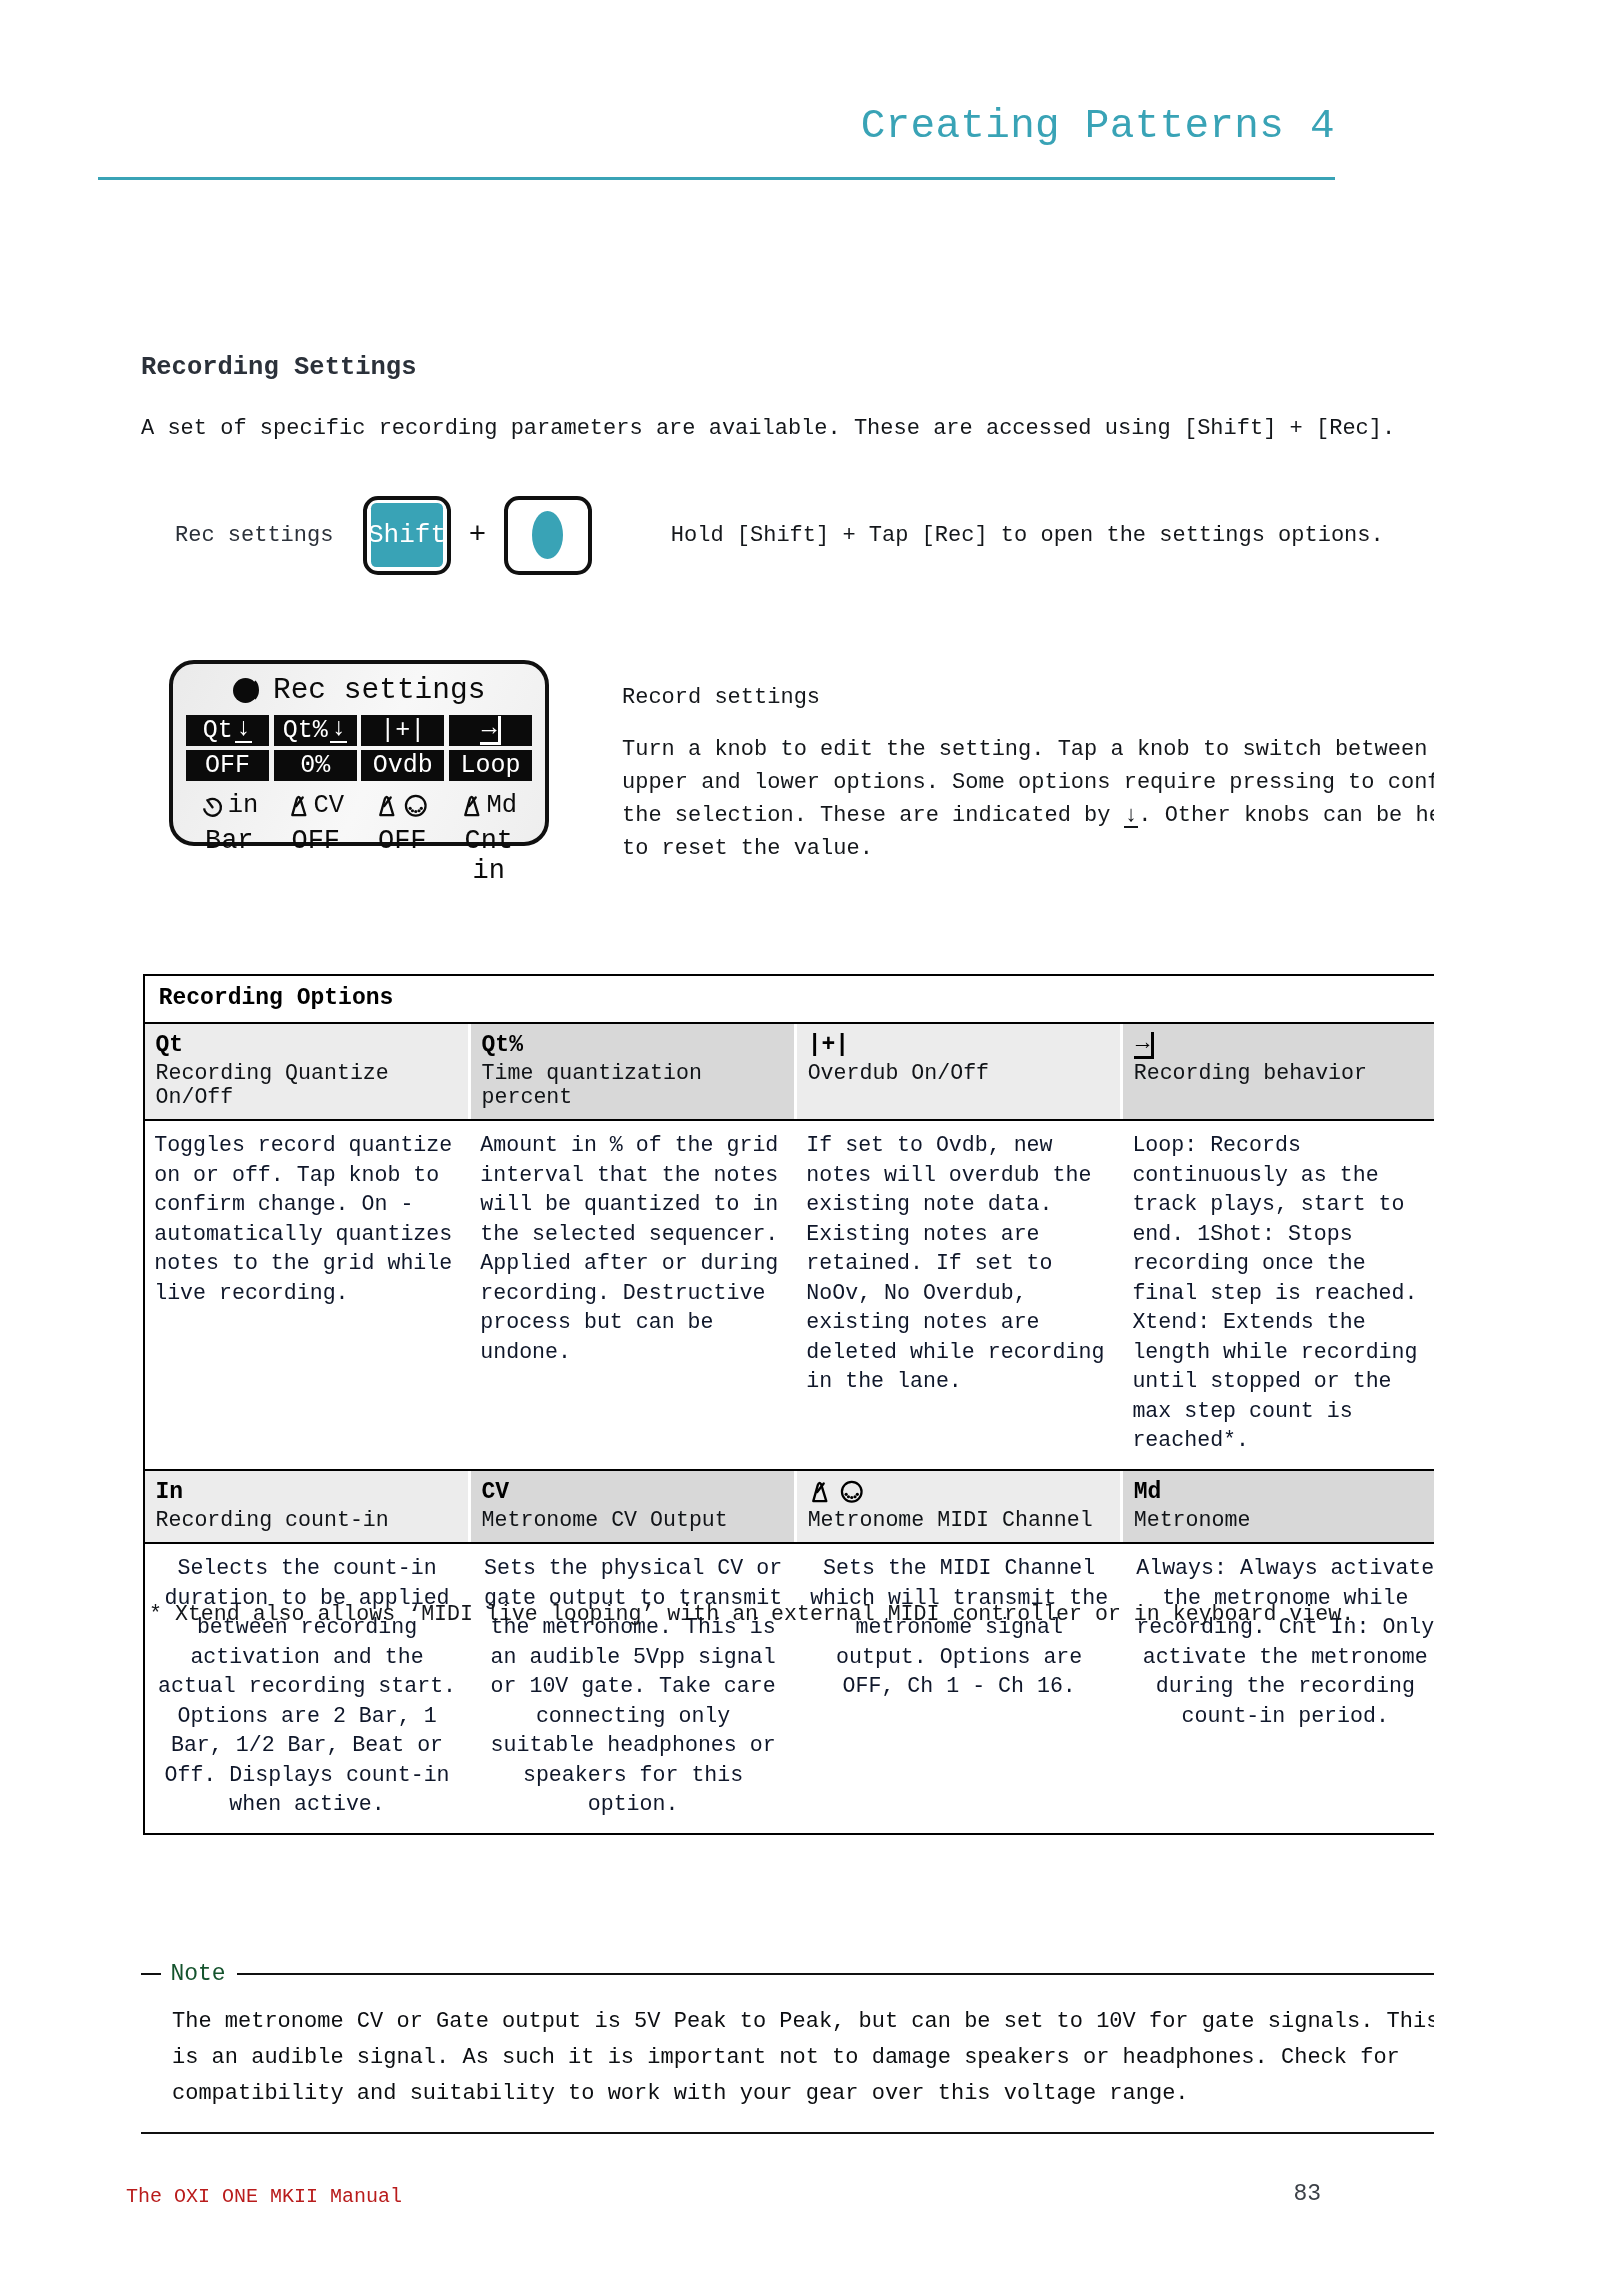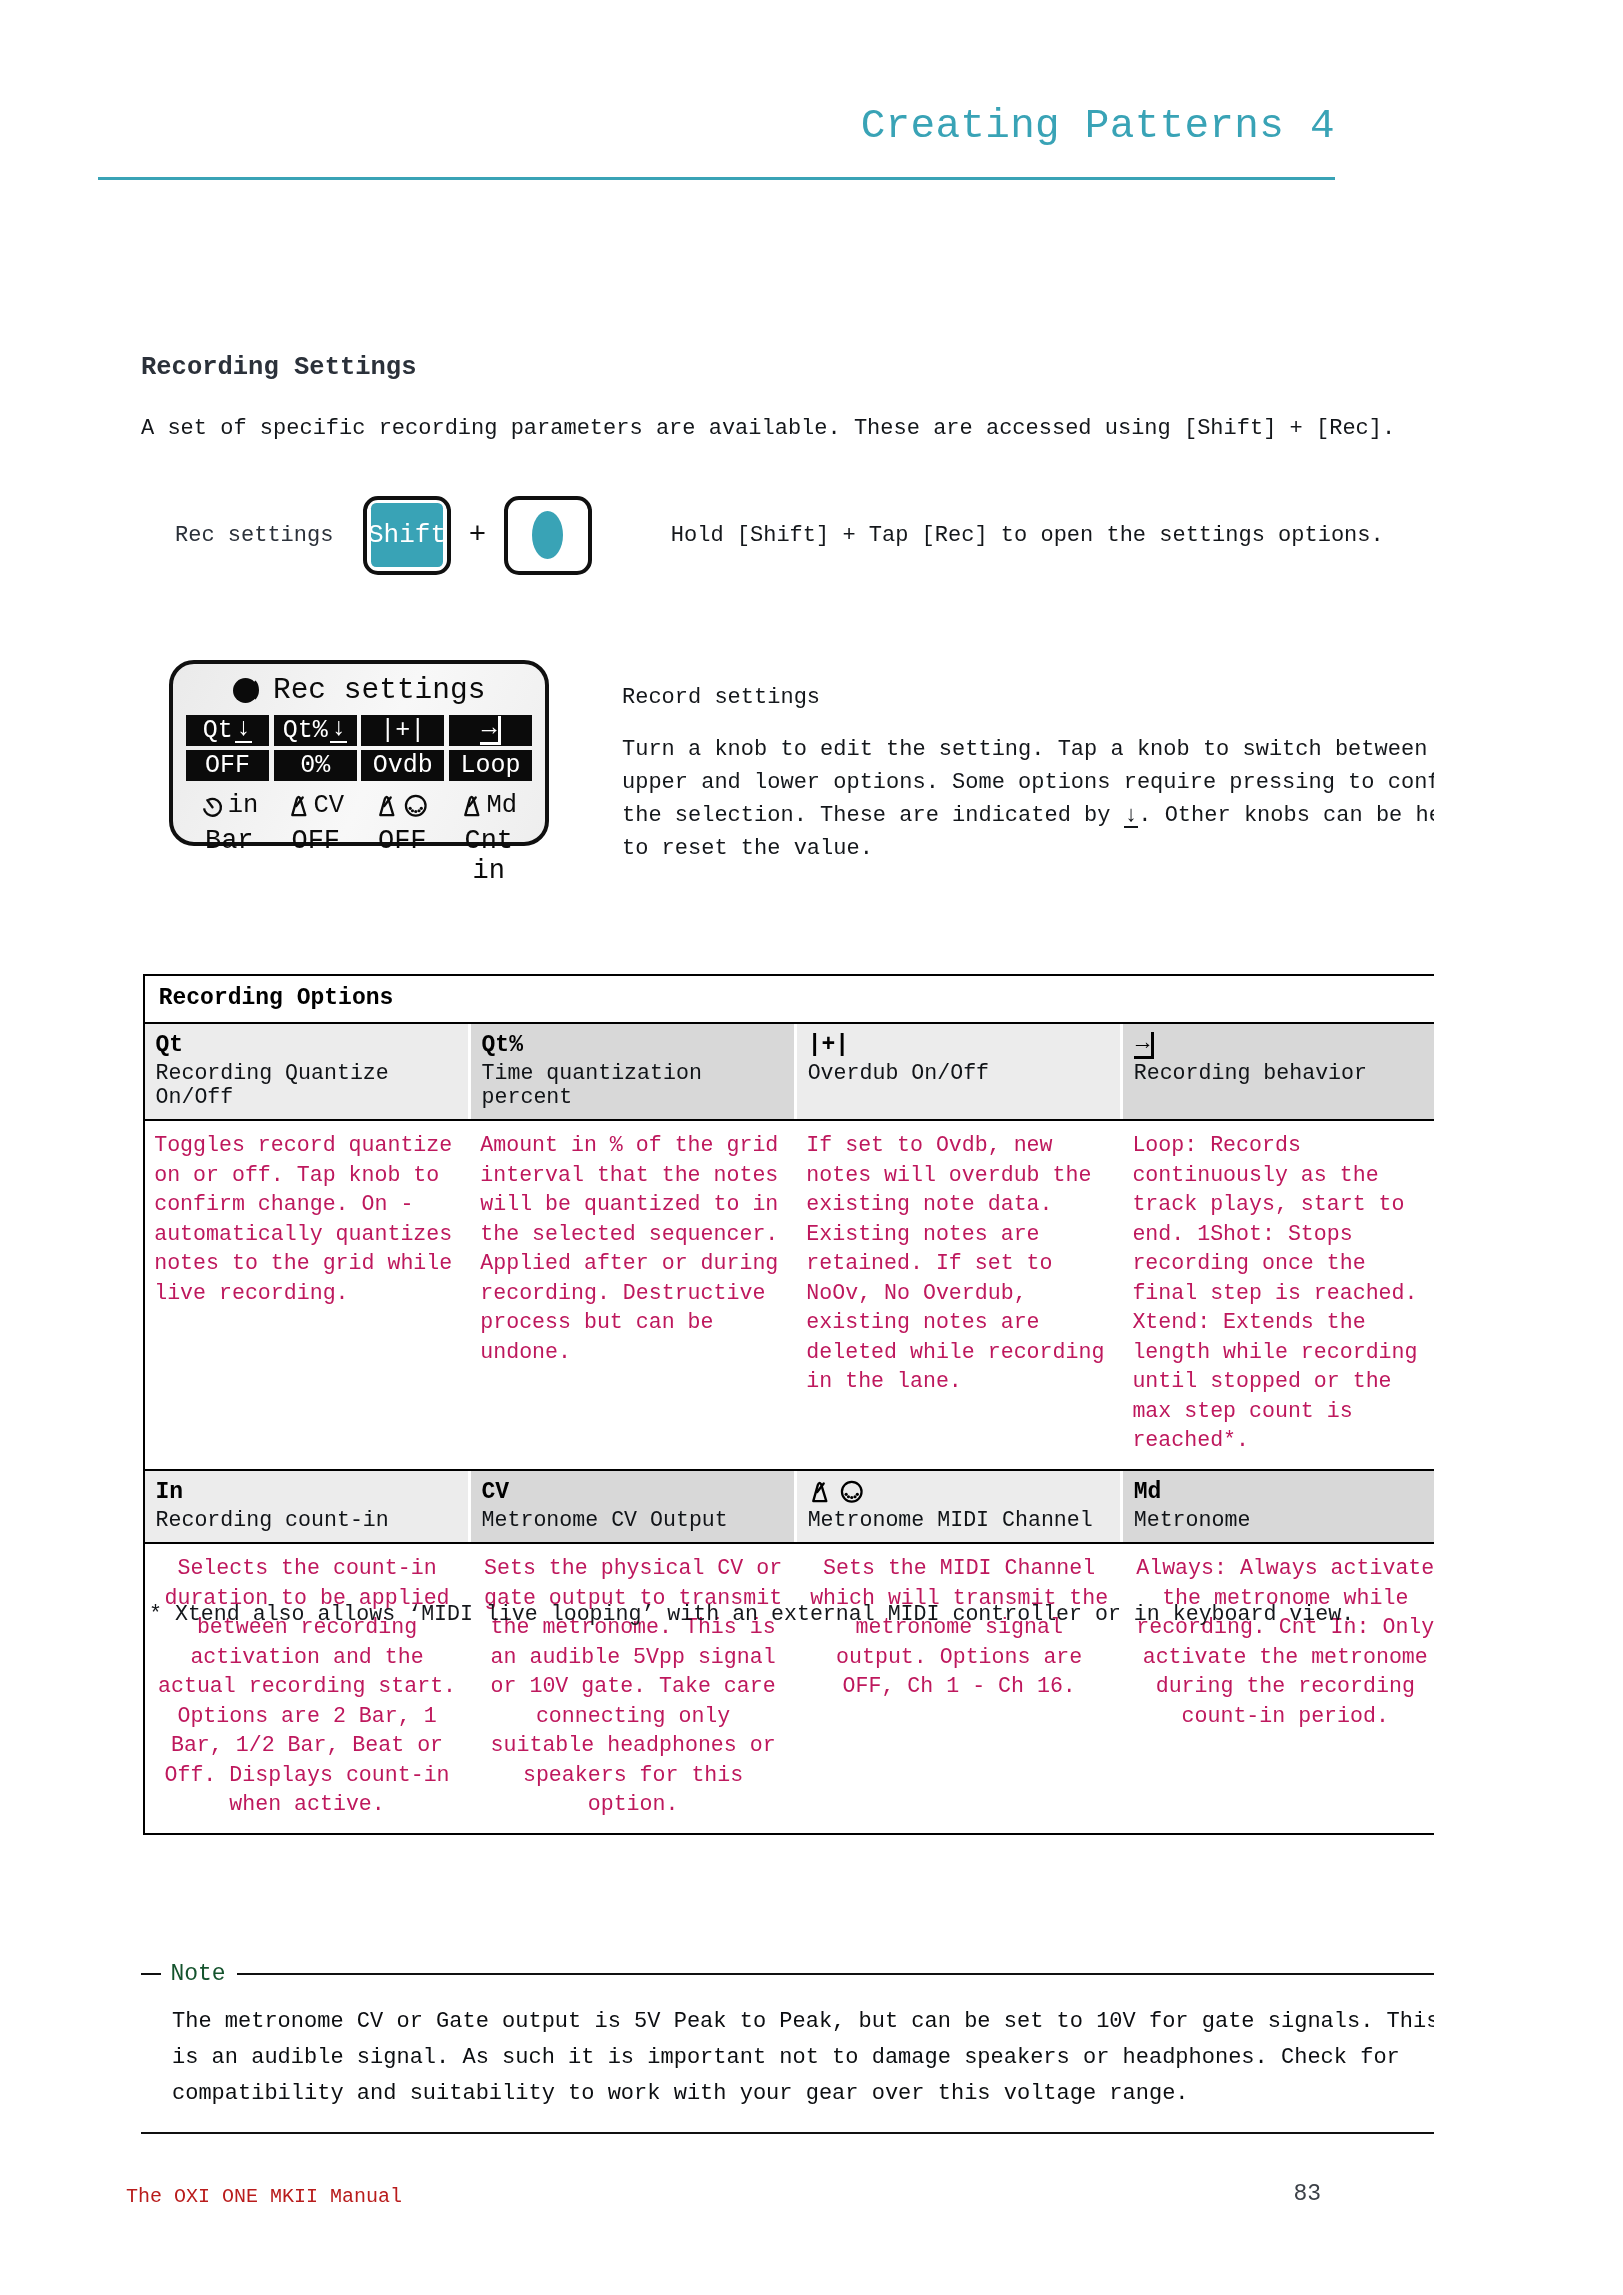--- a/index.html
+++ b/index.html
@@ -66,21 +66,21 @@
   .options { position:absolute; left:143px; top:974px; width:1305px; box-sizing:border-box; border:2px solid #000; background:#fff; }
   .t-title { font-size:23px; font-weight:bold; color:#000; padding:9.2px 13.7px 10.5px; }
   .hrow { display:grid; grid-template-columns:repeat(4,1fr); gap:0 3.3px; border-top:2px solid #000; border-bottom:2px solid #000; background:#fff; }
   .hcell { padding:6.5px 10.5px 9.2px; }
   .hcell.light { background:#ececec; }
   .hcell.dark  { background:#d8d8d8; }
   .hlabel { font-size:23px; font-weight:bold; color:#000; min-height:30px; display:flex; align-items:center; gap:6.5px; }
   .hsub { font-size:21.6px; color:#101317; margin-top:1.3px; }
   .behave-black { display:inline-block; font-weight:bold; border-right:3.3px solid #000; border-bottom:3.3px solid #000; padding:0 1.3px 1.3px 2px; line-height:1.0; }
   .brow { display:grid; grid-template-columns:repeat(4,1fr); gap:0 3.3px; background:#fff; }
-  .bcell { padding:10.5px 7.9px 13px 9.2px; font-size:21.6px; line-height:29.5px; color:#be185d; }
+  .bcell { padding:10.5px 7.9px 13px 9.2px; font-size:21.6px; line-height:29.5px; color:#0f172a; }
   .brow.r1 { min-height:215px; }
   .brow.r2 { min-height:196px;text-align:center; }
 
   .footnote { position:absolute; left:149px; top:1602px; font-size:21.6px; color:#14171b; }
 
   
   .note { position:absolute; left:141px; top:1961px; width:1355px; }
   .note-head { display:flex; align-items:center; }
   .note-dash { width:19.6px; height:2.6px; background:#101010; margin-right:9.8px; }
   .note-label { font-size:23px; color:#14532d; margin-right:11.8px; }

